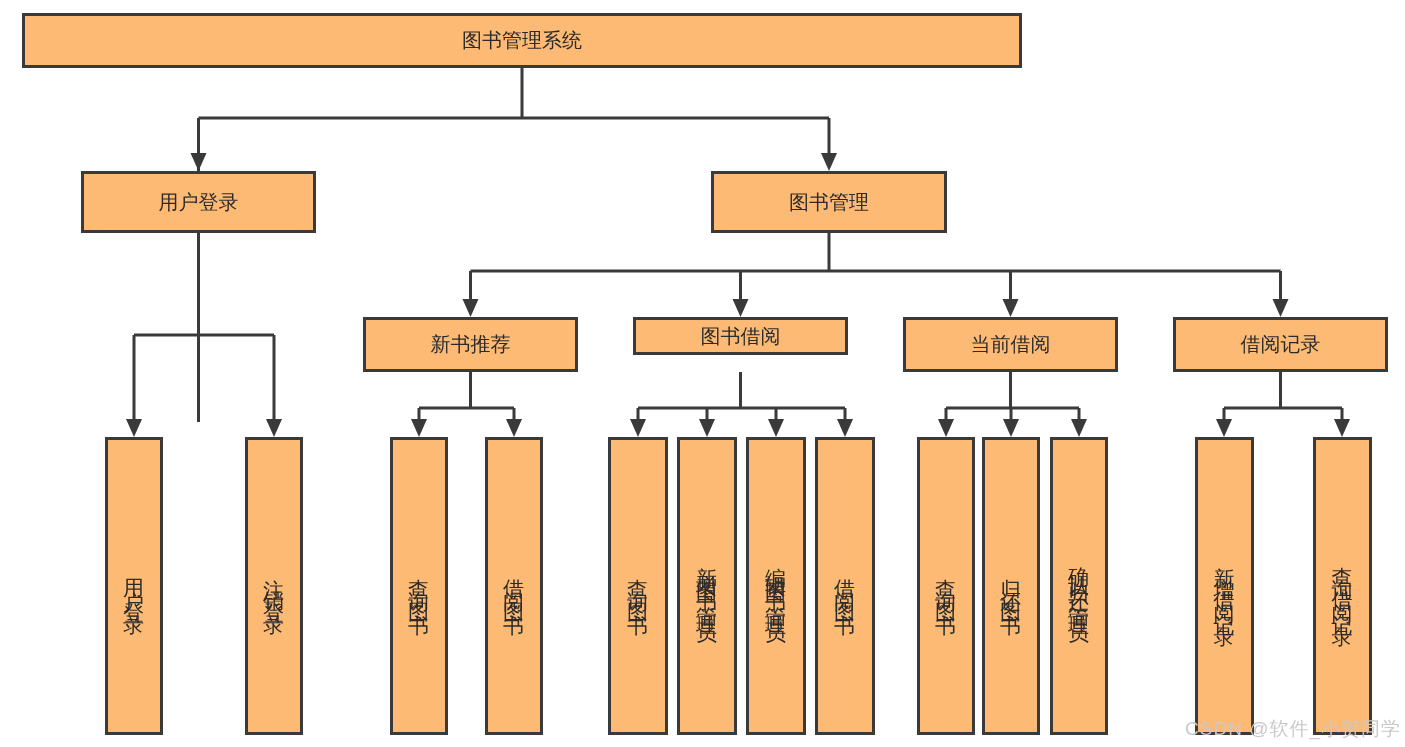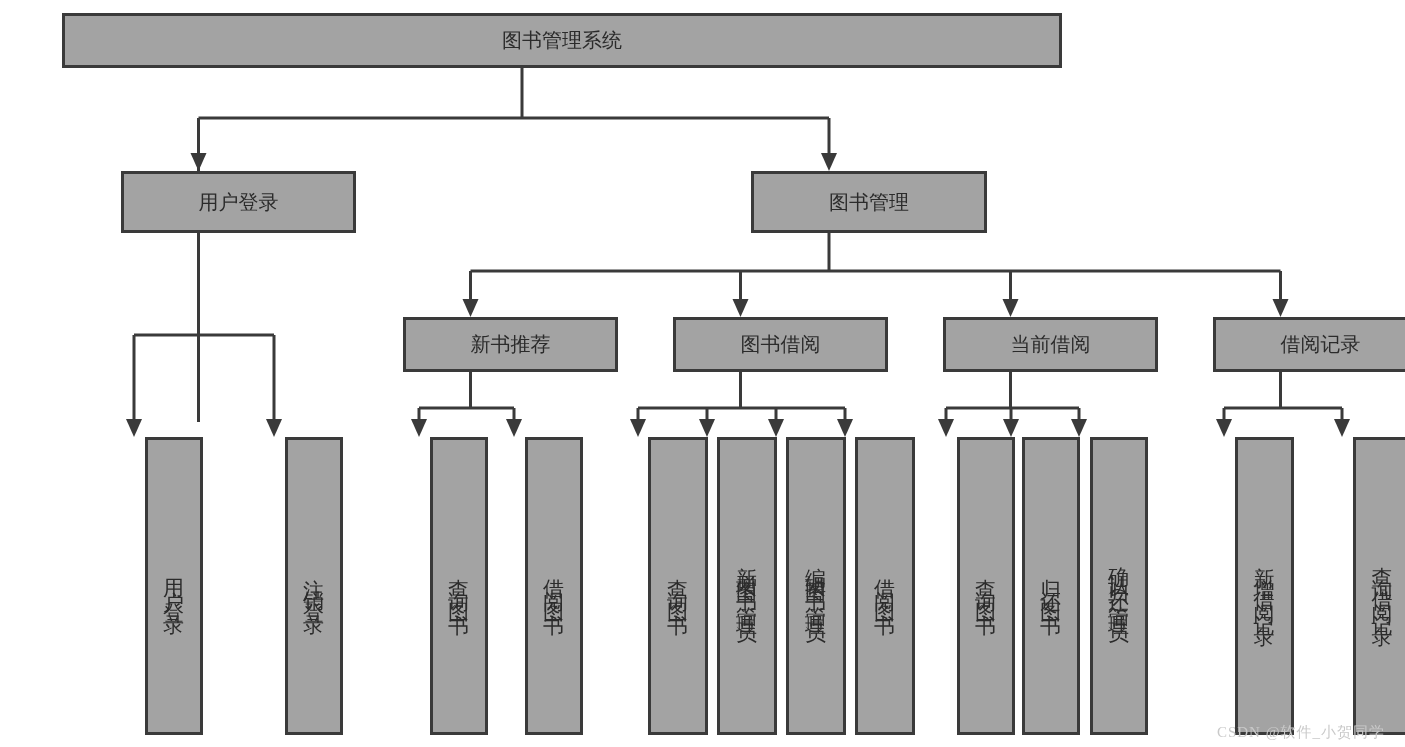--- a/index.html
+++ b/index.html
@@ -16,43 +16,41 @@
     font-family:"Liberation Sans","DejaVu Sans",sans-serif;
     overflow:hidden;
   }
   #wires{position:absolute;left:0;top:0;width:1405px;height:747px;pointer-events:none;}
   #wires path{stroke:var(--line);stroke-width:3;fill:none;}
   #wires polygon{fill:var(--line);stroke:none;}
   .box{
     position:absolute;
     box-sizing:border-box;
     border:3px solid var(--line);
-    background:#a3a3a3;
+    background:#fdba74;
     display:flex;align-items:center;justify-content:center;
     color:var(--text);
     font-size:20px;
     text-align:center;
-    margin-left:40px;
   }
   .vbox{font-size:21px;}
   .vlabel{
     writing-mode:vertical-rl;
     text-orientation:mixed;
     letter-spacing:12px;
     line-height:1;
   }
   .vlabel.tight{letter-spacing:8px;}
   .watermark{
     position:absolute;
-    right:20px;bottom:5px;
-    font-size:15px;
+    right:4px;bottom:5px;
+    font-size:19px;
     color:var(--wm);
     letter-spacing:1px;
     white-space:nowrap;
-    font-family:Liberation Serif, serif;
   }
 </style>
 </head>
 <body>
 
 <div id="canvas">
 
   <svg id="wires" viewBox="0 0 1405 747">
 
     <path d="M522,68 V118 M198.5,118 H829 M198.5,118 V422 M829,118 V155"></path>
@@ -97,21 +95,21 @@
   <div class="box" style="left:81px;top:171px;width:235px;height:62px;">
     <span>用户登录</span>
   </div>
   <div class="box" style="left:363px;top:317px;width:215px;height:55px;">
     <span>新书推荐</span>
   </div>
 
   <div class="box" style="left:711px;top:171px;width:236px;height:62px;">
     <span>图书管理</span>
   </div>
-  <div class="box" style="left:633px;top:317px;width:215px;height:55px;">
+  <div class="box" style="left:633px;top:317px;width:215px;height:38px;">
     <span>图书借阅</span>
   </div>
   <div class="box" style="left:903px;top:317px;width:215px;height:55px;">
     <span>当前借阅</span>
   </div>
   <div class="box" style="left:1173px;top:317px;width:215px;height:55px;text-align:right;">
     <span>借阅记录</span>
   </div>
 
   <div class="box vbox" style="left:105px;top:437px;width:58px;height:298px;">

